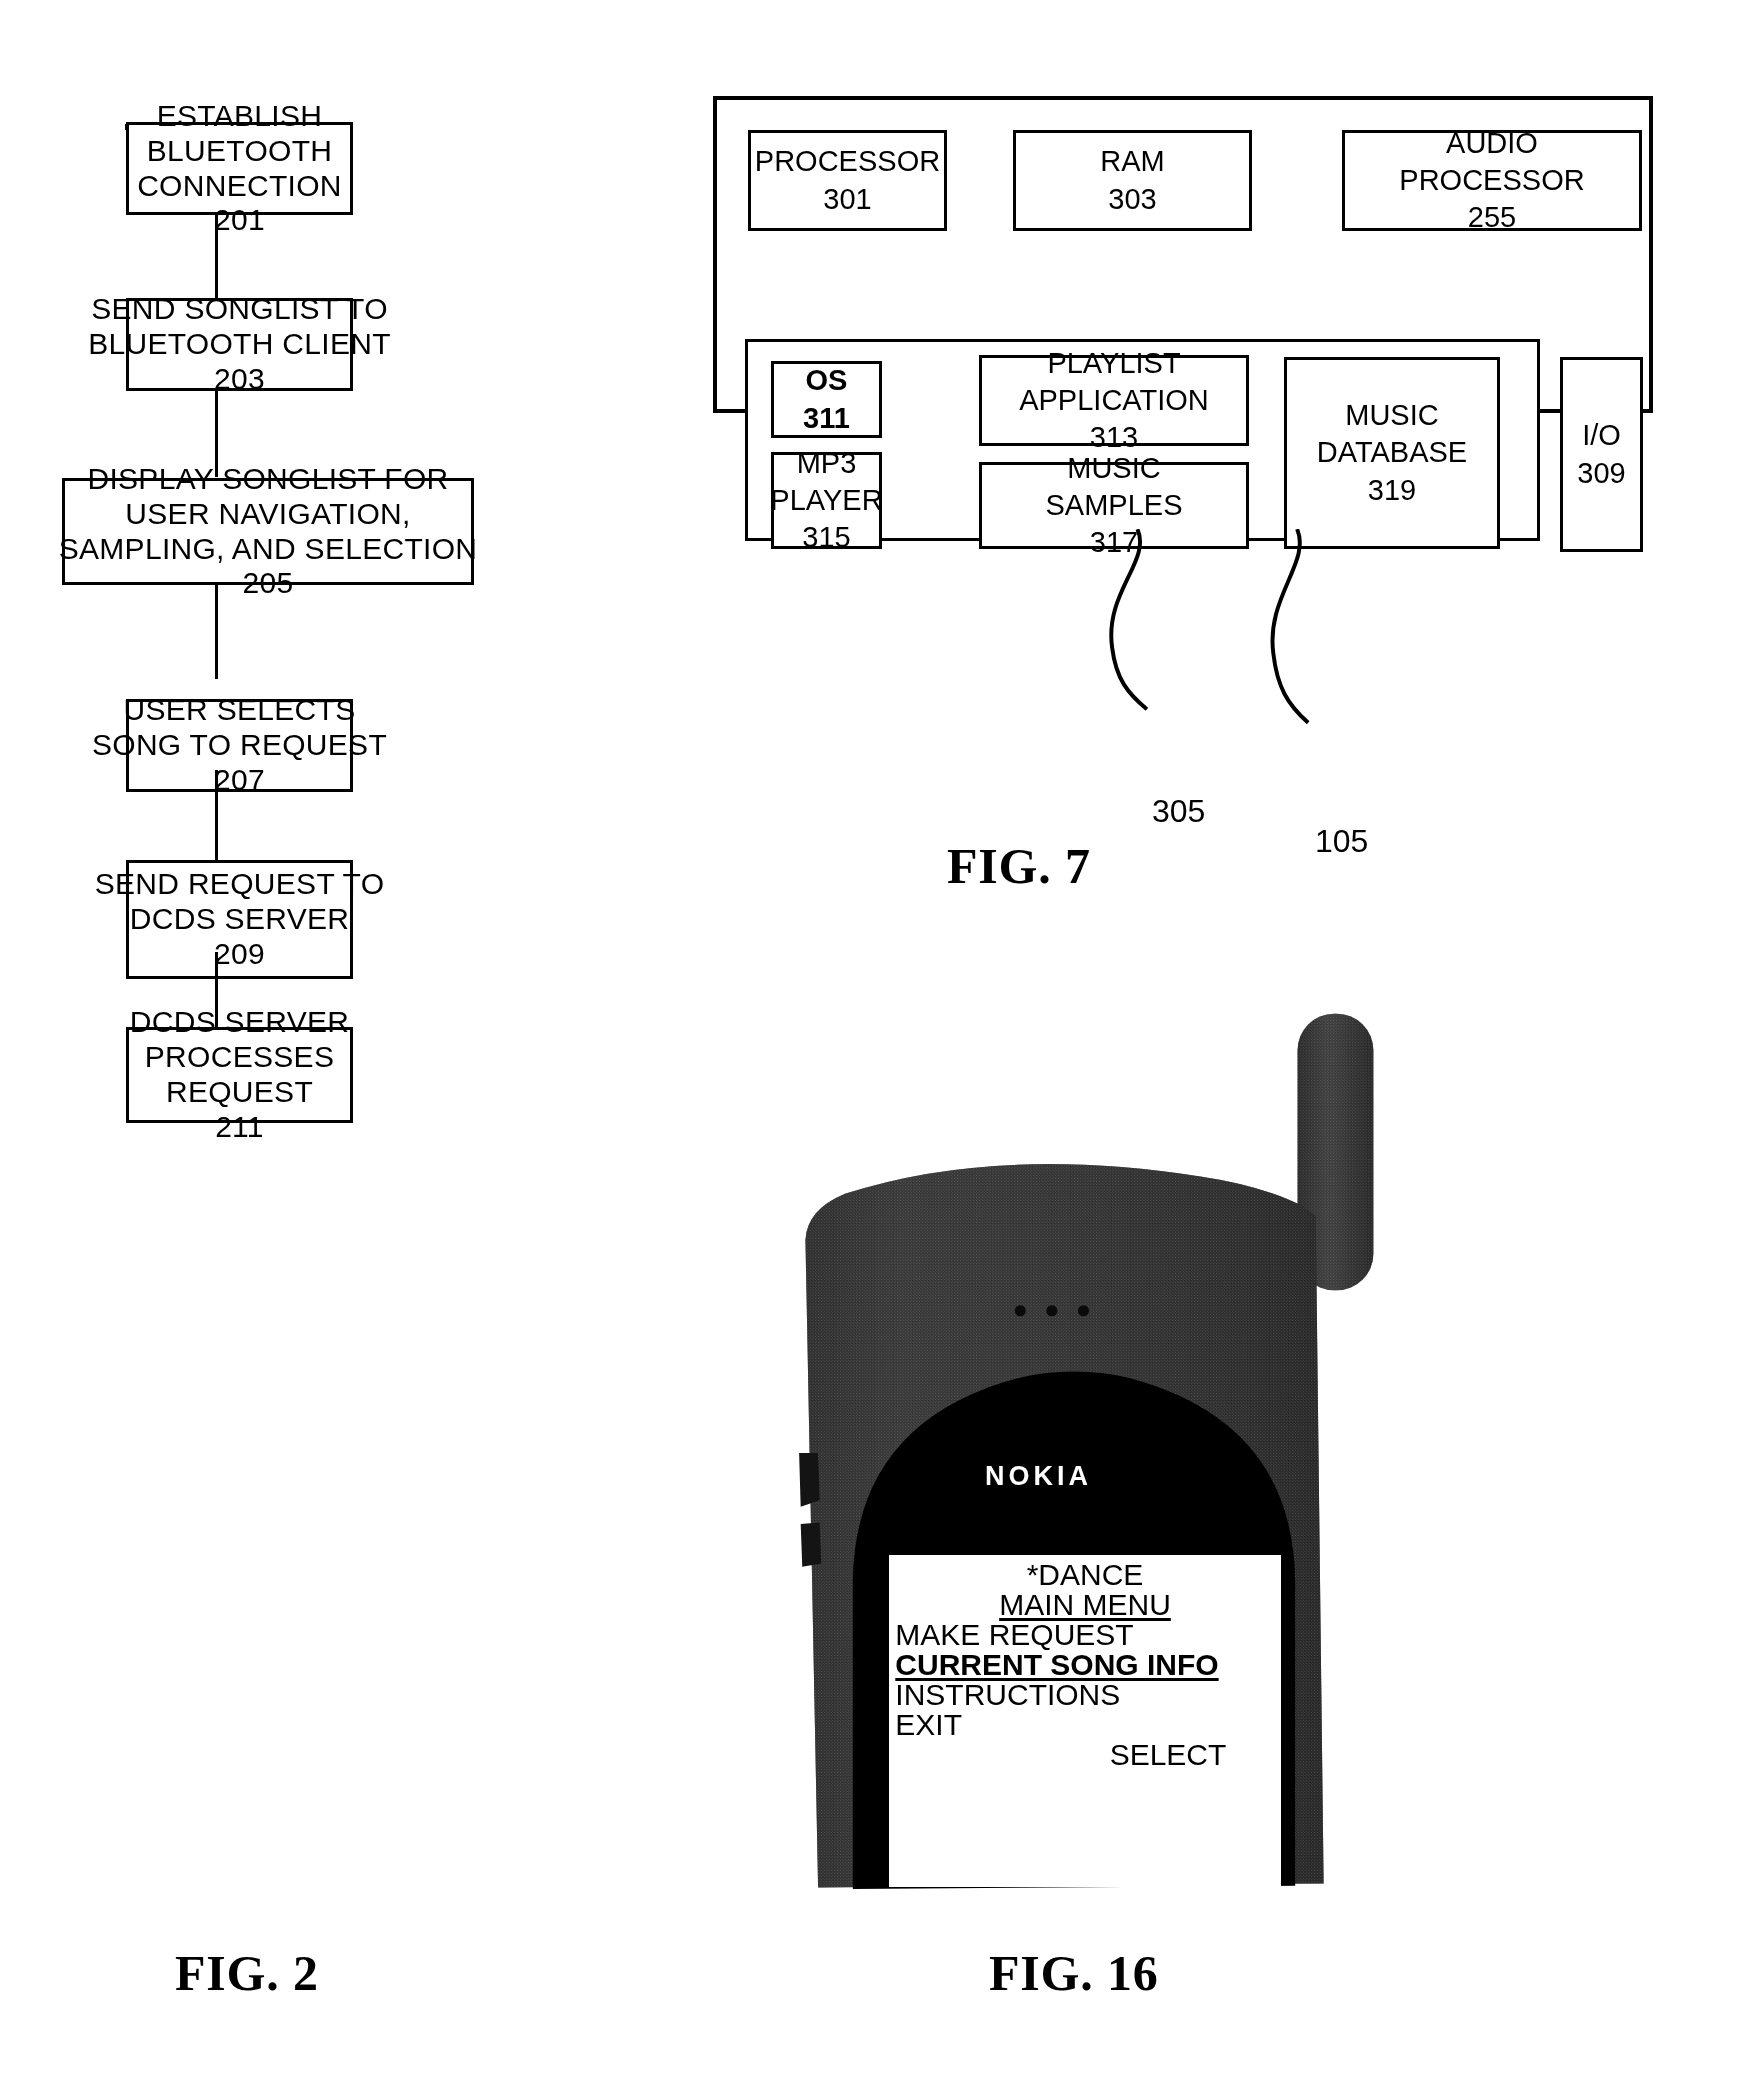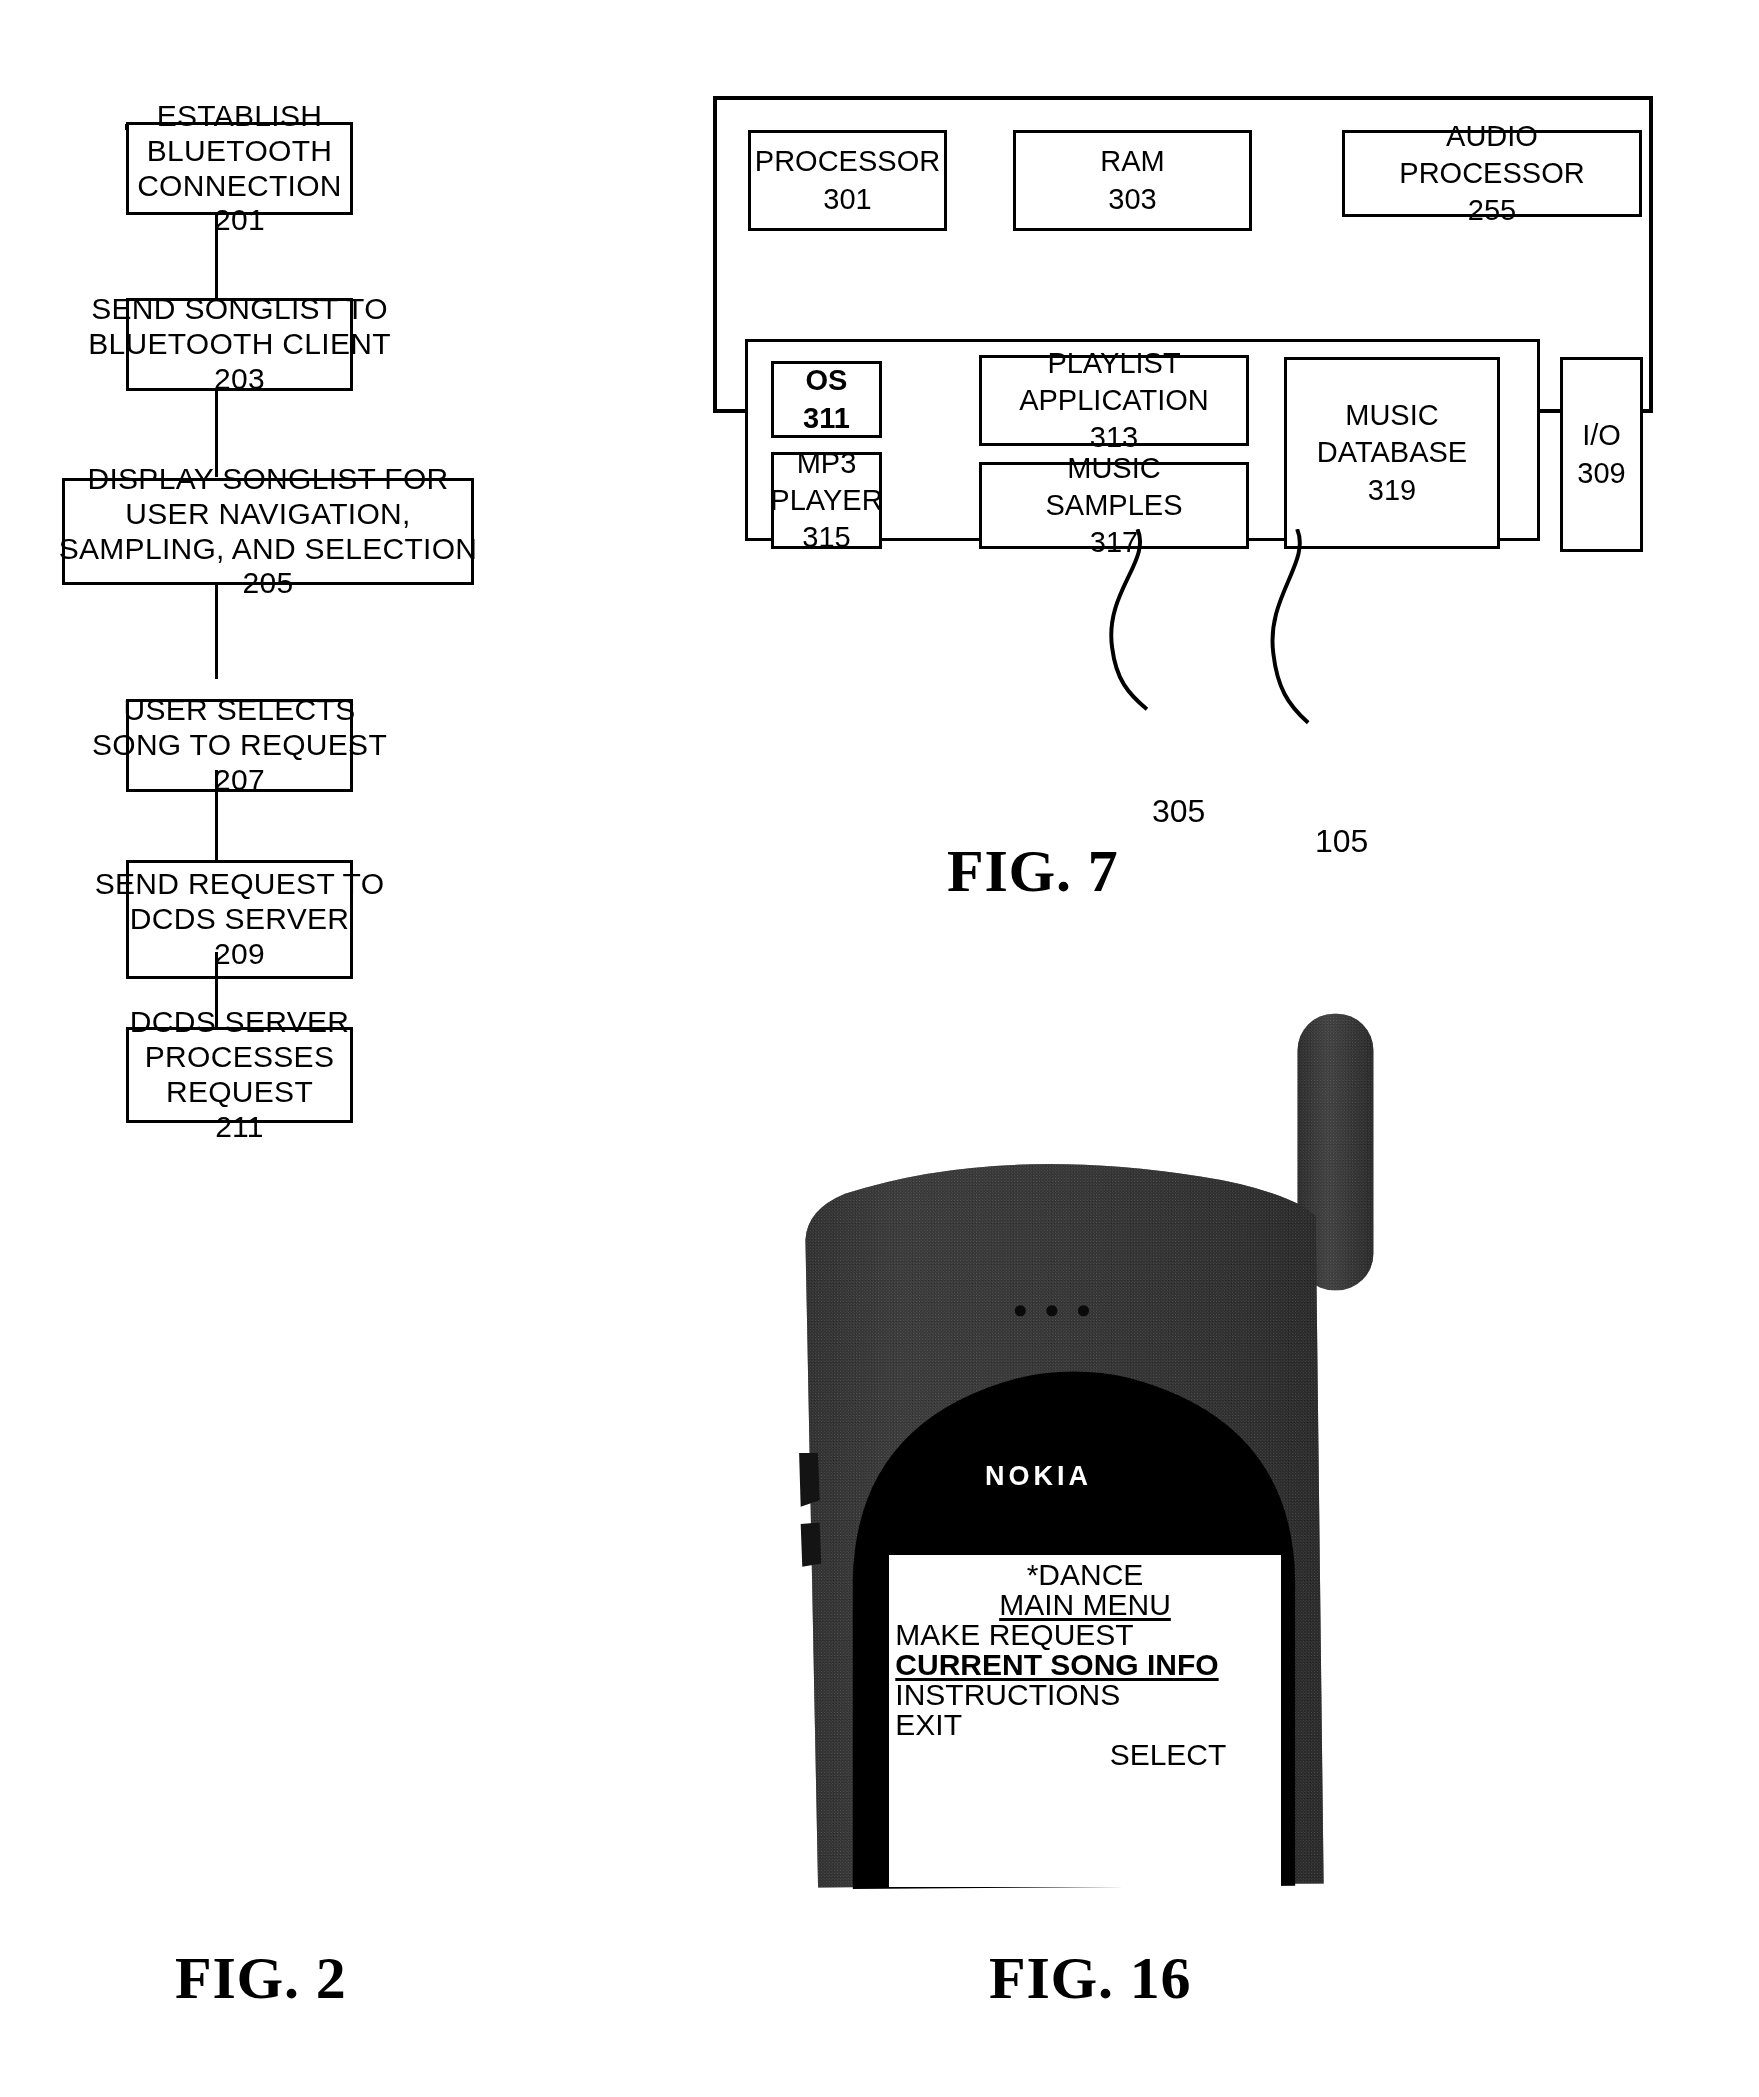--- a/index.html
+++ b/index.html
@@ -54,21 +54,21 @@
     line-height: 1.28;
     color: #000;
   }
   .blk.outer { border-width: 4px; }
   .blk .ln { display: block; white-space: nowrap; }
 
   .fig-label {
     position: absolute;
     font-family: "Liberation Serif", serif;
     font-weight: bold;
-    font-size: 60px;
+    font-size: 50px;
     letter-spacing: 0.8px;
     color: #000;
     white-space: nowrap;
   }
   .ref-num {
     position: absolute;
     font-family: "Liberation Sans", sans-serif;
     font-size: 32px;
     color: #000;
     white-space: nowrap;
@@ -168,21 +168,21 @@
     <div class="blk" style="left:748px; top:130px; width:199px; height:101px; z-index:2;">
       <span class="ln">PROCESSOR</span>
       <span class="ln">301</span>
     </div>
 
     <div class="blk" style="left:1013px; top:130px; width:239px; height:101px; z-index:2;">
       <span class="ln">RAM</span>
       <span class="ln">303</span>
     </div>
 
-    <div class="blk" style="left:1342px; top:130px; width:300px; height:87px; z-index:2;">
+    <div class="blk" style="left:1342px; top:130px; width:300px; height:101px; z-index:2;">
       <span class="ln">AUDIO</span>
       <span class="ln">PROCESSOR</span>
       <span class="ln">255</span>
     </div>
 
     <div class="blk" style="left:745px; top:339px; width:795px; height:202px; z-index:2;"></div>
 
     <div class="blk" style="left:771px; top:361px; width:111px; height:77px; z-index:3;font-weight:bold;">
       <span class="ln">OS</span>
       <span class="ln">311</span>

